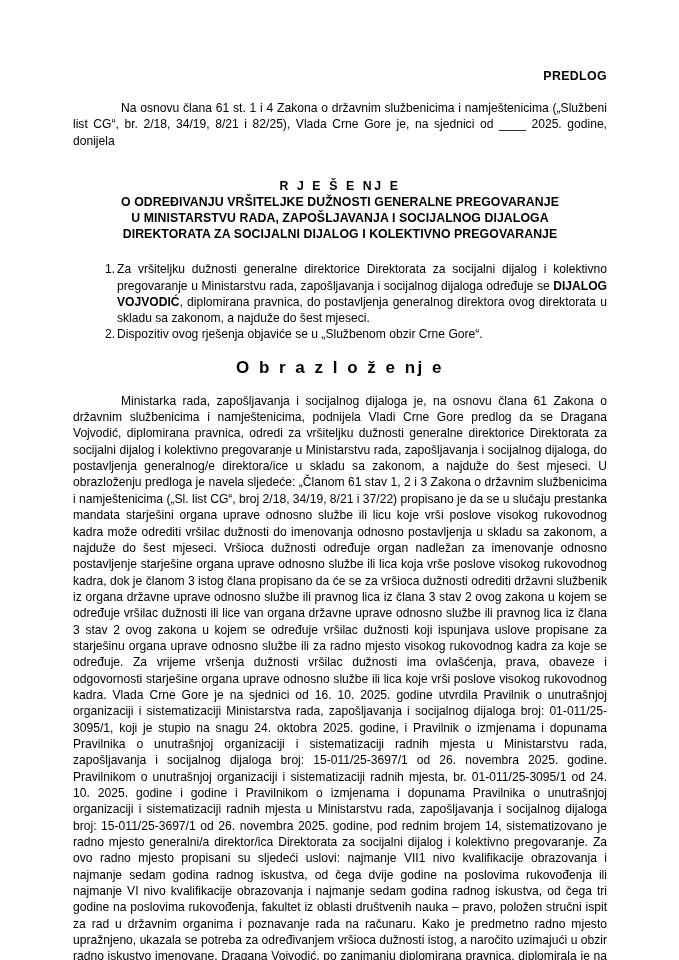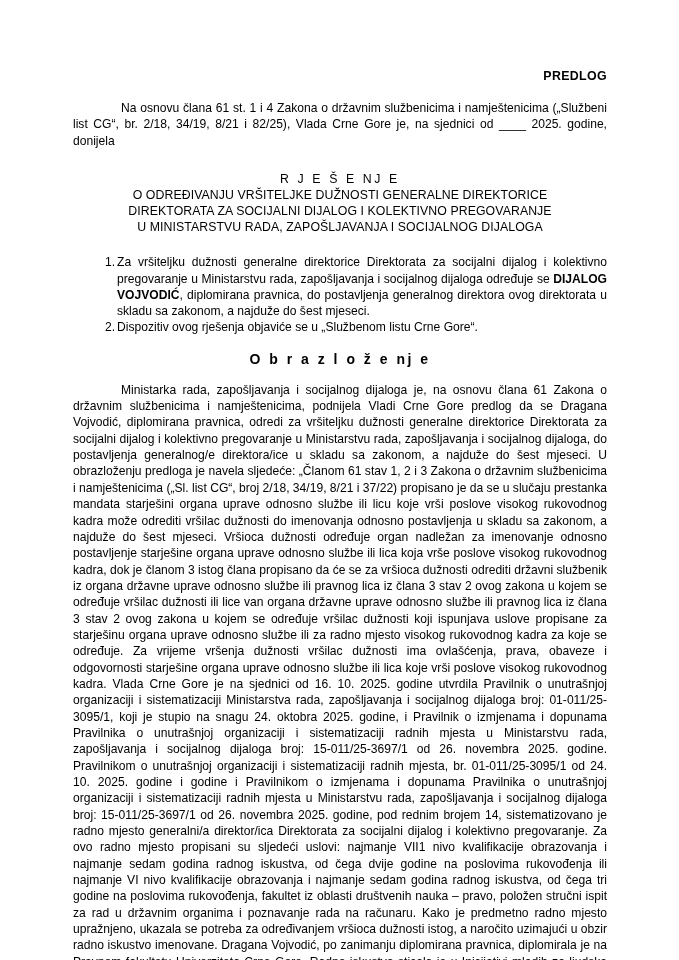--- a/index.html
+++ b/index.html
@@ -46,23 +46,23 @@
     margin-top: 16px;
     font-size: 12.1px;
     line-height: 16.3px;
     text-align: justify;
     text-justify: inter-word;
     text-indent: 48px;
   }
 
   
   .title-block {
-    margin-top: 22px;
+    margin-top: 29px;
     text-align: center;
-    font-weight: normal;
+    font-weight: bold;
     font-size: 12.3px;
     line-height: 16.1px;
   }
   .title-main {
     letter-spacing: 2.6px;
   }
   .title-sub {
     letter-spacing: 0.08px;
   }
 
@@ -95,21 +95,21 @@
   }
   .li-last-line {
     text-align: left;
   }
 
   
   .reason-heading {
     margin-top: 15px;
     text-align: center;
     font-weight: bold;
-    font-size: 14px;
+    font-size: 17px;
     letter-spacing: 2.5px;
   }
 
   
   .body-text {
     margin-top: 15px;
     font-size: 12.1px;
     line-height: 16.35px;
     text-align: justify;
     text-justify: inter-word;
@@ -124,31 +124,31 @@
   <div class="content">
 
     <div class="predlog-row">
       <span class="predlog">PREDLOG</span>
     </div>
 
     <p class="intro">Na osnovu člana 61 st. 1 i 4 Zakona o državnim službenicima i namještenicima („Službeni list CG“, br. 2/18, 34/19, 8/21 i 82/25), Vlada Crne Gore je, na sjednici od ____ 2025. godine, donijela</p>
 
     <div class="title-block">
       <div class="title-main">R J E Š E NJ E</div>
-      <div class="title-sub">O ODREĐIVANJU VRŠITELJKE DUŽNOSTI GENERALNE DIREKTORICE</div>
+      <div class="title-sub">O ODREĐIVANJU VRŠITELJKE DUŽNOSTI GENERALNE PREGOVARANJE</div>
+      <div class="title-sub">U MINISTARSTVU RADA, ZAPOŠLJAVANJA I SOCIJALNOG DIJALOGA</div>
       <div class="title-sub">DIREKTORATA ZA SOCIJALNI DIJALOG I KOLEKTIVNO PREGOVARANJE</div>
-      <div class="title-sub">U MINISTARSTVU RADA, ZAPOŠLJAVANJA I SOCIJALNOG DIJALOGA</div>
     </div>
 
     <ol class="decision-list">
       <li>
         <span class="num">1.</span><span>Za vršiteljku dužnosti generalne direktorice Direktorata za socijalni dijalog i kolektivno pregovaranje u Ministarstvu rada, zapošljavanja i socijalnog dijaloga određuje se </span><b>DIJALOG VOJVODIĆ</b><span>, diplomirana pravnica, do postavljenja generalnog direktora ovog direktorata u skladu sa zakonom, a najduže do šest mjeseci.</span>
       </li>
       <li class="li-last-line">
-        <span class="num">2.</span><span>Dispozitiv ovog rješenja objaviće se u „Službenom listu Crne Gore“.</span>
+        <span class="num">2.</span><span>Dispozitiv ovog rješenja objaviće se u „Službenom obzir Crne Gore“.</span>
       </li>
     </ol>
 
     <div class="reason-heading">O b r a z l o ž e nj e</div>
 
     <p class="body-text">Ministarka rada, zapošljavanja i socijalnog dijaloga je, na osnovu člana 61 Zakona o državnim službenicima i namještenicima, podnijela Vladi Crne Gore predlog da se Dragana Vojvodić, diplomirana pravnica, odredi za vršiteljku dužnosti generalne direktorice Direktorata za socijalni dijalog i kolektivno pregovaranje u Ministarstvu rada, zapošljavanja i socijalnog dijaloga, do postavljenja generalnog/e direktora/ice u skladu sa zakonom, a najduže do šest mjeseci. U obrazloženju predloga je navela sljedeće: „Članom 61 stav 1, 2 i 3 Zakona o državnim službenicima i namještenicima („Sl. list CG“, broj 2/18, 34/19, 8/21 i 37/22) propisano je da se u slučaju prestanka mandata starješini organa uprave odnosno službe ili licu koje vrši poslove visokog rukovodnog kadra može odrediti vršilac dužnosti do imenovanja odnosno postavljenja u skladu sa zakonom, a najduže do šest mjeseci. Vršioca dužnosti određuje organ nadležan za imenovanje odnosno postavljenje starješine organa uprave odnosno službe ili lica koja vrše poslove visokog rukovodnog kadra, dok je članom 3 istog člana propisano da će se za vršioca dužnosti odrediti državni službenik iz organa državne uprave odnosno službe ili pravnog lica iz člana 3 stav 2 ovog zakona u kojem se određuje vršilac dužnosti ili lice van organa državne uprave odnosno službe ili pravnog lica iz člana 3 stav 2 ovog zakona u kojem se određuje vršilac dužnosti koji ispunjava uslove propisane za starješinu organa uprave odnosno službe ili za radno mjesto visokog rukovodnog kadra za koje se određuje. Za vrijeme vršenja dužnosti vršilac dužnosti ima ovlašćenja, prava, obaveze i odgovornosti starješine organa uprave odnosno službe ili lica koje vrši poslove visokog rukovodnog kadra. Vlada Crne Gore je na sjednici od 16. 10. 2025. godine utvrdila Pravilnik o unutrašnjoj organizaciji i sistematizaciji Ministarstva rada, zapošljavanja i socijalnog dijaloga broj: 01-011/25-3095/1, koji je stupio na snagu 24. oktobra 2025. godine, i Pravilnik o izmjenama i dopunama Pravilnika o unutrašnjoj organizaciji i sistematizaciji radnih mjesta u Ministarstvu rada, zapošljavanja i socijalnog dijaloga broj: 15-011/25-3697/1 od 26. novembra 2025. godine. Pravilnikom o unutrašnjoj organizaciji i sistematizaciji radnih mjesta, br. 01-011/25-3095/1 od 24. 10. 2025. godine i godine i Pravilnikom o izmjenama i dopunama Pravilnika o unutrašnjoj organizaciji i sistematizaciji radnih mjesta u Ministarstvu rada, zapošljavanja i socijalnog dijaloga broj: 15-011/25-3697/1 od 26. novembra 2025. godine, pod rednim brojem 14, sistematizovano je radno mjesto generalni/a direktor/ica Direktorata za socijalni dijalog i kolektivno pregovaranje. Za ovo radno mjesto propisani su sljedeći uslovi: najmanje VII1 nivo kvalifikacije obrazovanja i najmanje sedam godina radnog iskustva, od čega dvije godine na poslovima rukovođenja ili najmanje VI nivo kvalifikacije obrazovanja i najmanje sedam godina radnog iskustva, od čega tri godine na poslovima rukovođenja, fakultet iz oblasti društvenih nauka – pravo, položen stručni ispit za rad u državnim organima i poznavanje rada na računaru. Kako je predmetno radno mjesto upražnjeno, ukazala se potreba za određivanjem vršioca dužnosti istog, a naročito uzimajući u obzir radno iskustvo imenovane. Dragana Vojvodić, po zanimanju diplomirana pravnica, diplomirala je na Pravnom fakultetu Univerziteta Crne Gore. Radno iskustvo sticala je u Inicijativi mladih za ljudska prava i Notarskoj kancelariji Anke Stojković, na radnom mjestu pravnica (izrada svih vrsta ugovora, pružanje pravnih savjeta, saradnja sa državnim organima). U periodu od 2021. godine do 2023. godine imenovana je obavljala</p>
 
   </div>
 </div>
 

